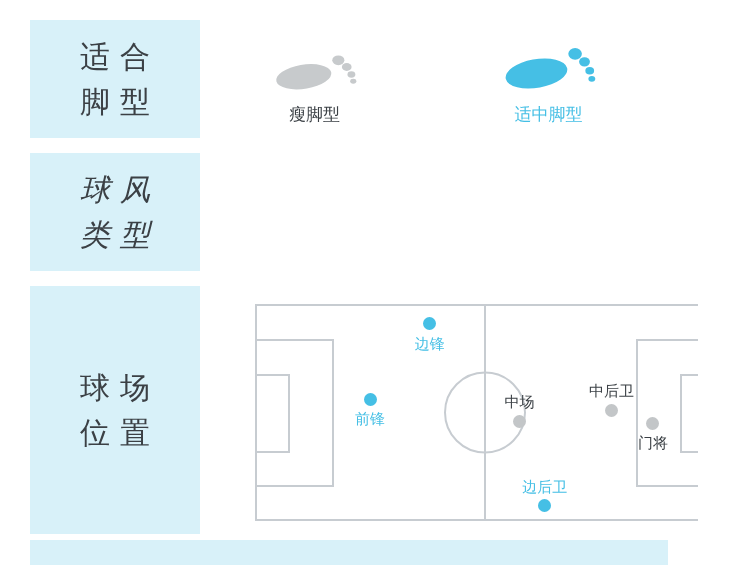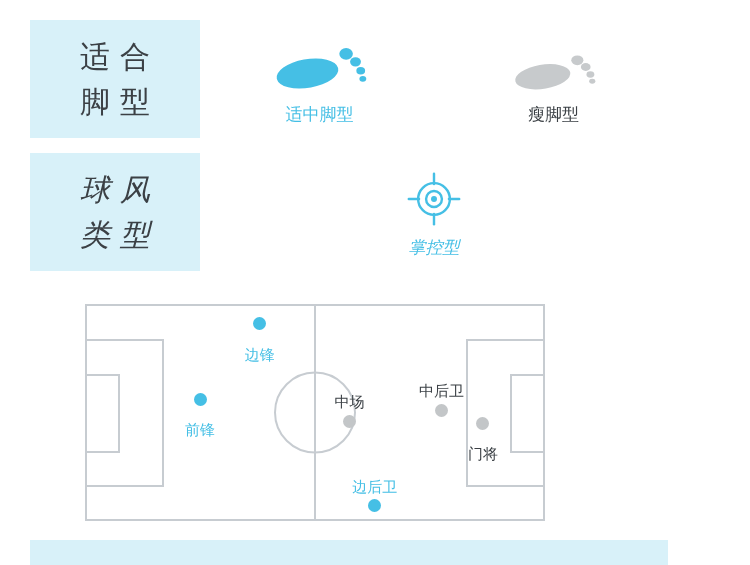--- a/index.html
+++ b/index.html
@@ -34,21 +34,21 @@
 
   .field-area{flex:1;position:relative;}
   .pitch,.posbox{position:absolute;left:55px;top:18px;width:460px;height:217px;}
   .pitch .lines{fill:none;stroke:var(--line,#C7CCD1);stroke-width:2;}
 
   .pos{position:absolute;width:0;height:0;}
   .dot{position:absolute;left:-6.5px;top:-6.5px;width:13px;height:13px;border-radius:50%;}
   .pos.blue .dot{background:var(--accent,#45BFE5);}
   .pos.gray .dot{background:var(--dotgray,#C3C6C8);}
   .pos-label{position:absolute;left:0;transform:translateX(-50%);white-space:nowrap;font-size:15px;}
-  .pos-label.below{top:22px;}
+  .pos-label.below{top:11px;}
   .pos-label.above{bottom:9px;}
   .pos.blue .pos-label{color:var(--accent,#45BFE5);}
   .pos.gray .pos-label{color:var(--dark,#3B4045);}
 
   .bottom-bar{position:absolute;left:30px;right:30px;bottom:0;height:25px;background:var(--panel,#D8F1F9);}
   .defs{position:absolute;width:0;height:0;overflow:hidden;}
 </style>
 </head>
 <body>
 
@@ -86,55 +86,49 @@
     </symbol>
   </defs>
 </svg>
 
 <div class="page">
 
   <section class="row row-1">
     <div class="label-box">适合
 脚型</div>
     <div class="items" id="foot-items">
+        <div class="item gray i-foot-narrow">
+          <span class="icon">
+            <svg aria-hidden="true">
+              <use href="#i-foot"></use>
+            </svg>
+          </span>
+          <span class="item-label">瘦脚型</span>
+        </div>
         <div class="item blue i-foot-medium">
           <span class="icon">
             <svg aria-hidden="true">
               <use href="#i-foot"></use>
             </svg>
           </span>
           <span class="item-label">适中脚型</span>
         </div>
-        <div class="item gray i-foot-narrow">
-          <span class="icon">
-            <svg aria-hidden="true">
-              <use href="#i-foot"></use>
-            </svg>
-          </span>
-          <span class="item-label">瘦脚型</span>
-        </div>
       </div>
   </section>
 
   <section class="row row-2">
     <div class="label-box">球风
 类型</div>
     <div class="items" id="style-items">
-        <div class="item blue i-target">
-          <span class="icon">
-            <svg aria-hidden="true">
-              <use href="#i-target"></use>
-            </svg>
-          </span>
-          <span class="item-label">掌控型</span>
-        </div>
       </div>
   </section>
 
   <section class="row row-3">
+    <div class="label-box">球场
+位置</div>
     <div class="field-area">
       <svg class="pitch" viewBox="0 0 460 217" preserveAspectRatio="none">
         <g class="lines">
           <rect x="1" y="1" width="458" height="215"></rect>
           <line x1="230" y1="1" x2="230" y2="216"></line>
           <circle cx="230" cy="108.5" r="40"></circle>
           <rect x="1" y="36" width="77" height="146"></rect>
           <rect x="1" y="71" width="33" height="77"></rect>
           <rect x="382" y="36" width="77" height="146"></rect>
           <rect x="426" y="71" width="33" height="77"></rect>

